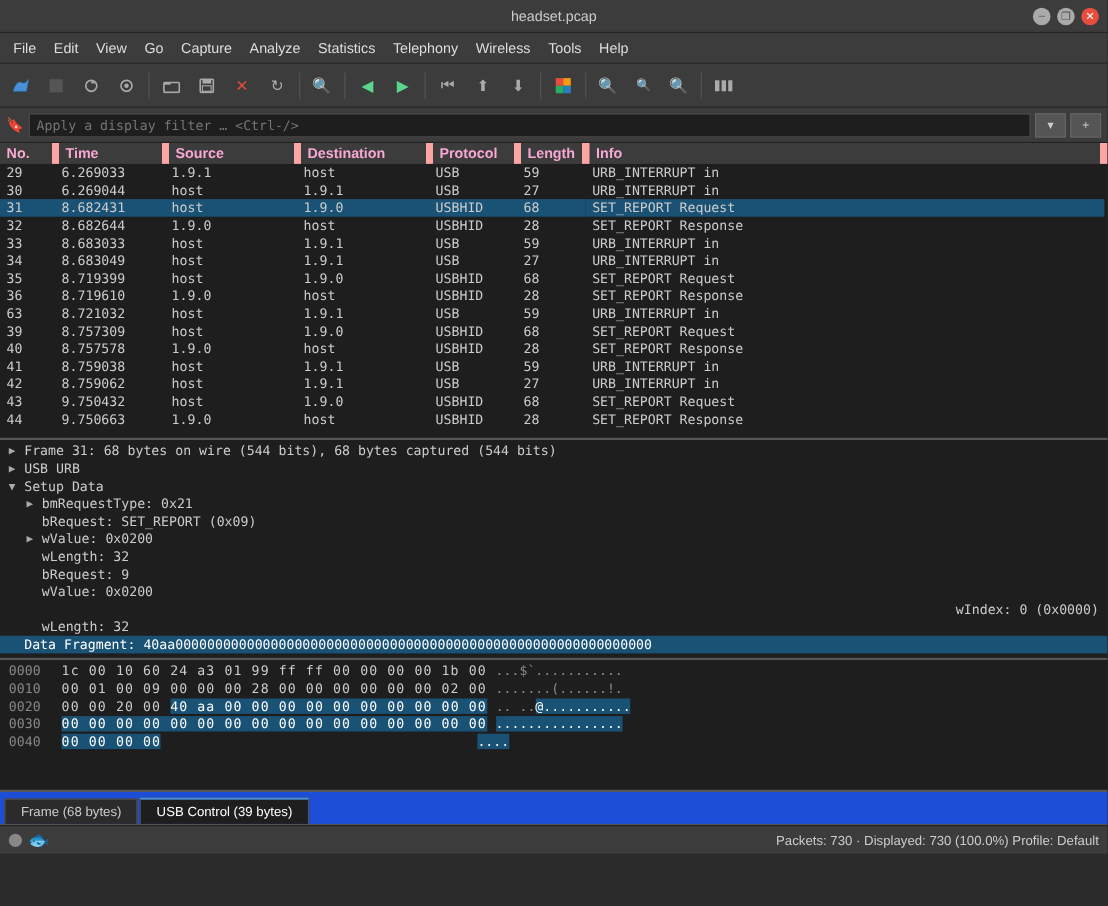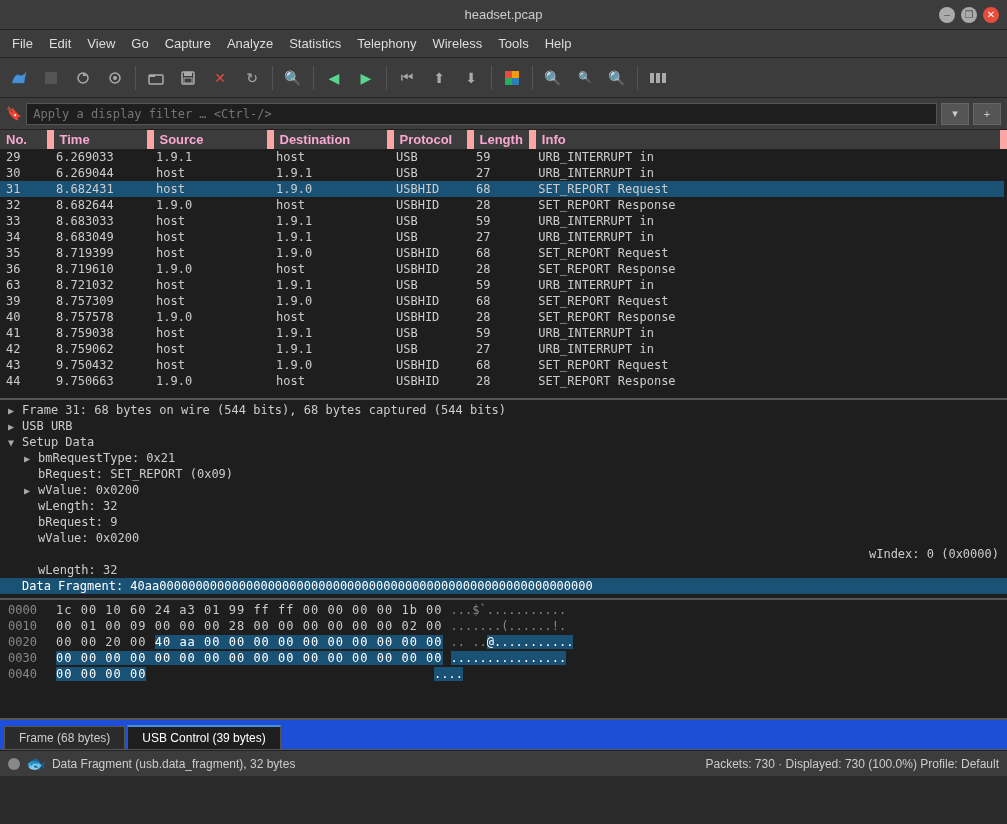--- a/index.html
+++ b/index.html
@@ -636,16 +636,15 @@
 
 <div id="tabs-bar">
 <div class="tab">Frame (68 bytes)</div>
     <div class="tab active">USB Control (39 bytes)</div>
   </div>
 
 <div id="statusbar">
   <div id="statusbar-left">
     <div class="status-circle"></div>
     <span class="status-fish">🐟</span>
-    <span>Data Fragment (usb.data_fragment), 32 bytes</span>
   </div>
   <span>Packets: 730 · Displayed: 730 (100.0%)    Profile: Default</span>
 </div>
 
 </body></html>

